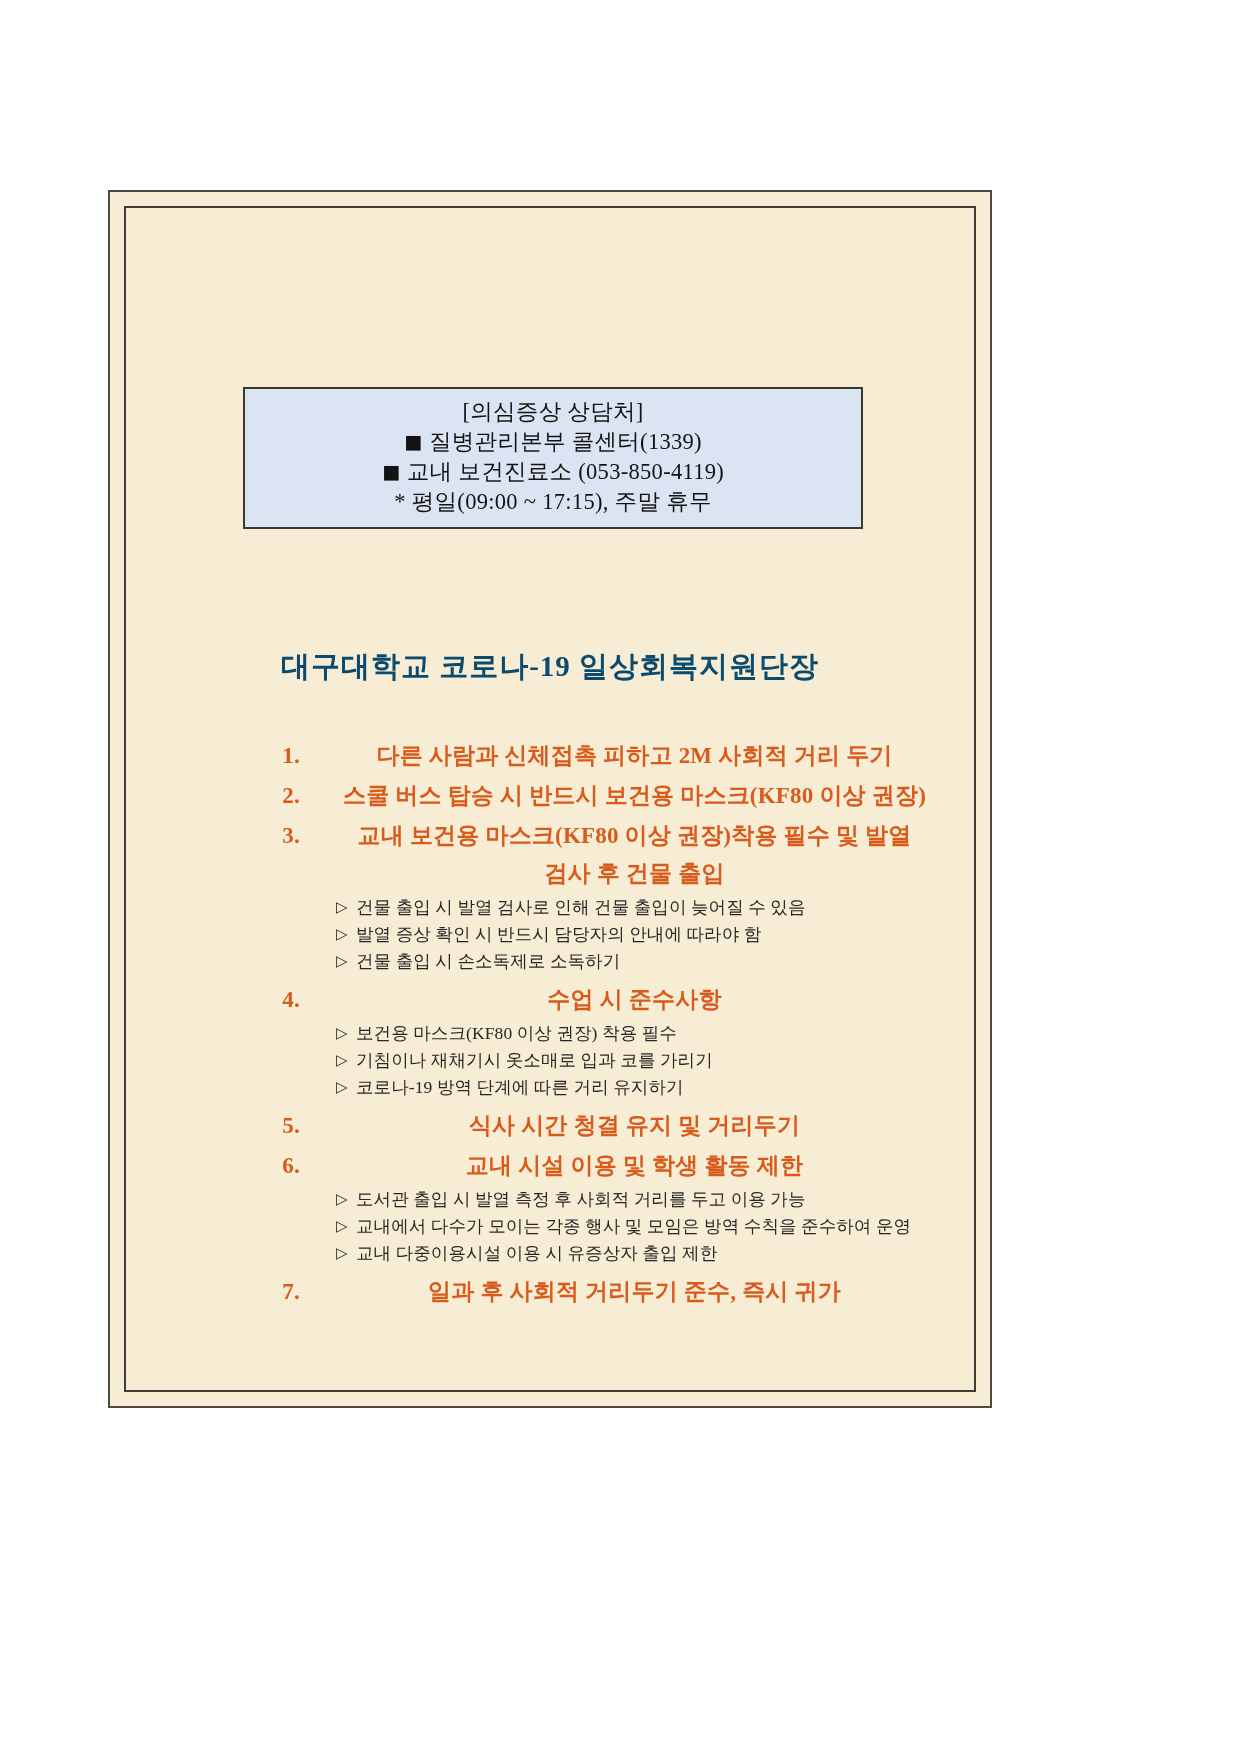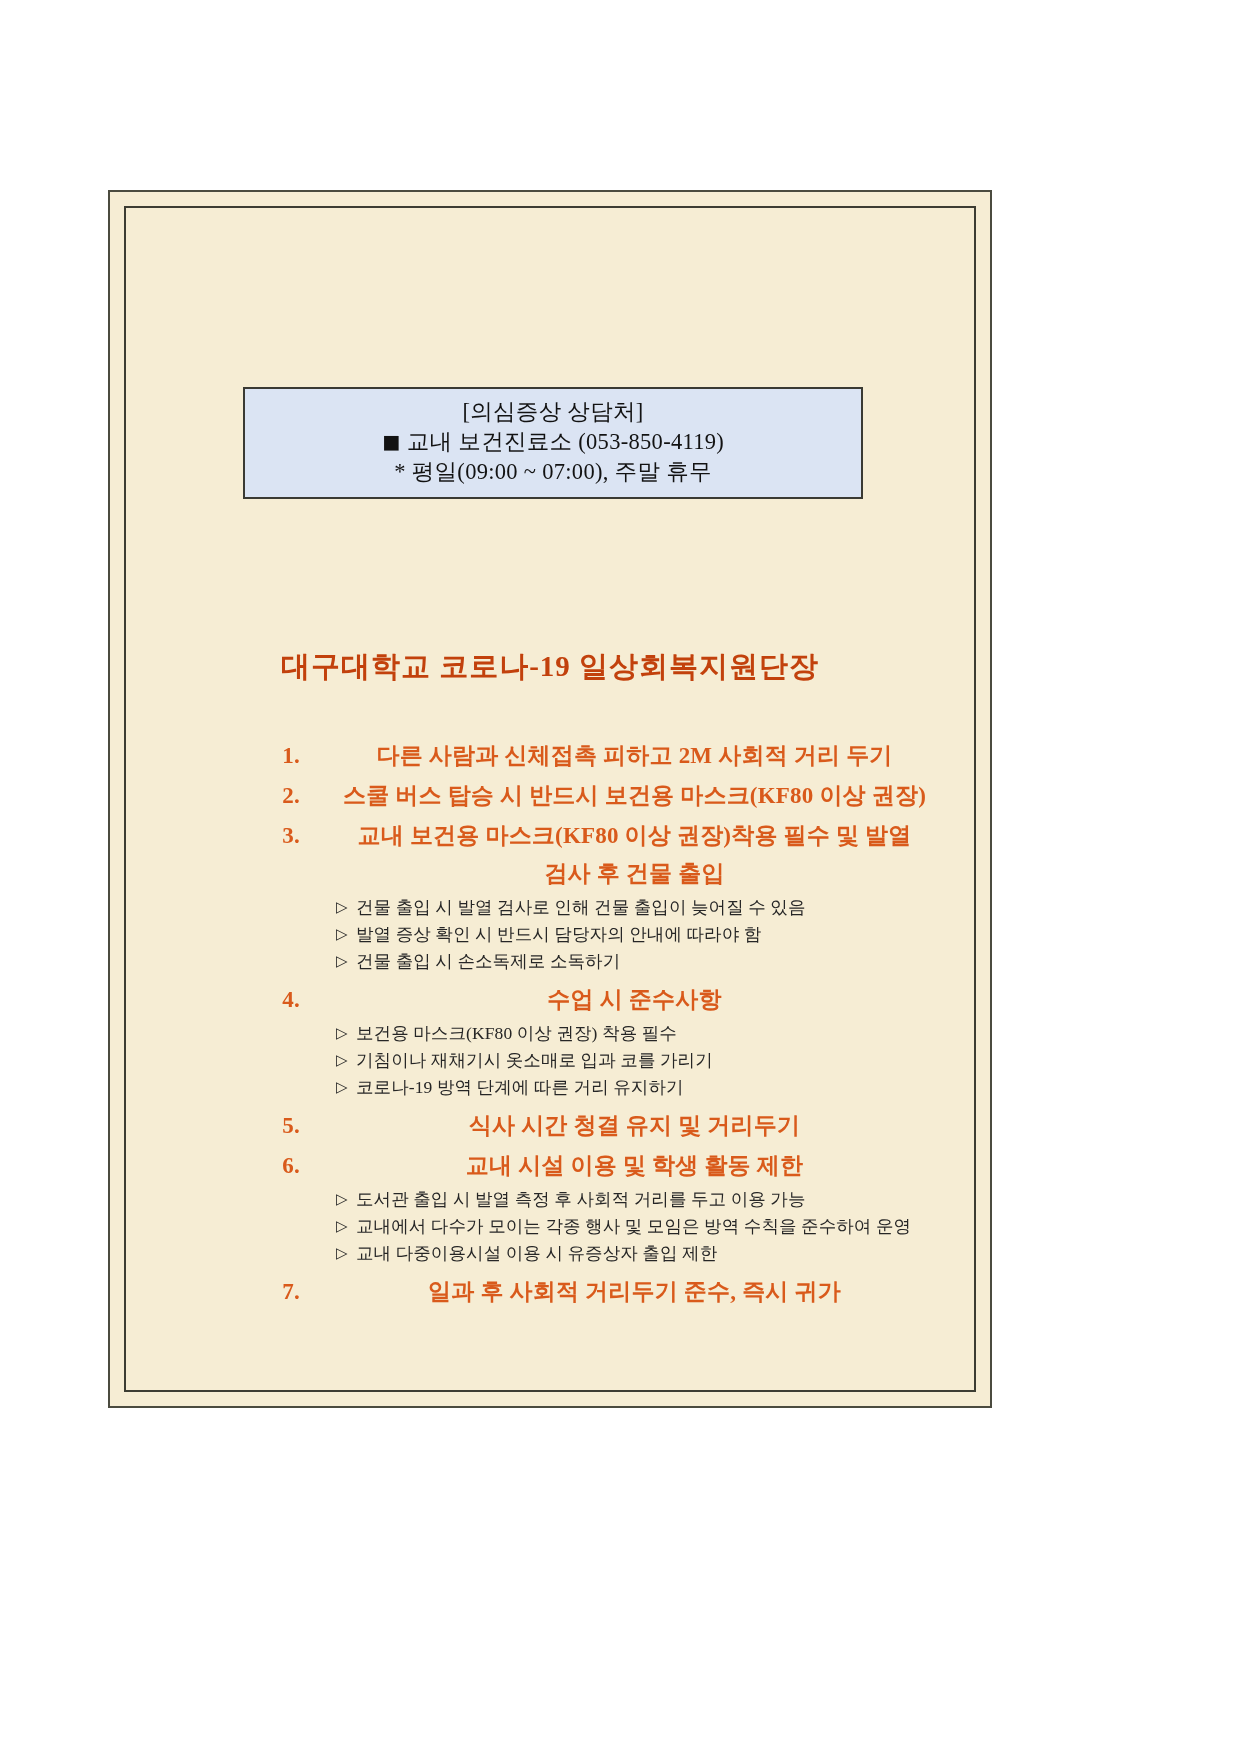--- a/index.html
+++ b/index.html
@@ -71,21 +71,21 @@
 
   
   .doc-title {
     position: absolute;
     left: 0;
     top: 455px;
     width: 100%;
     text-align: center;
     font-size: 29px;
     font-weight: bold;
-    color: #c2410c;
+    color: #0c4a6e;
     letter-spacing: 1px;
   }
 
   
   .list {
     position: absolute;
     left: 160px;
     top: 545px;
     width: 690px;
   }
@@ -138,22 +138,23 @@
 </head>
 <body>
 
 <div class="page">
   <div class="sheet">
     <div class="inner-frame"></div>
     <div class="content">
 
       <div class="contact-box">
         <div class="contact-line">[의심증상 상담처]</div>
+        <div class="contact-line">◼ 질병관리본부 콜센터(1339)</div>
         <div class="contact-line">◼ 교내 보건진료소 (053-850-4119)</div>
-        <div class="contact-line">* 평일(09:00 ~ 07:00), 주말 휴무</div>
+        <div class="contact-line">* 평일(09:00 ~ 17:15), 주말 휴무</div>
       </div>
 
       <div class="doc-title">대구대학교 코로나-19 일상회복지원단장</div>
 
       <div class="list">
 
         <div class="item">
           <div class="item-head">
             <span class="item-num">1.</span>
             <span class="item-text">다른 사람과 신체접촉 피하고 2M 사회적 거리 두기</span>

